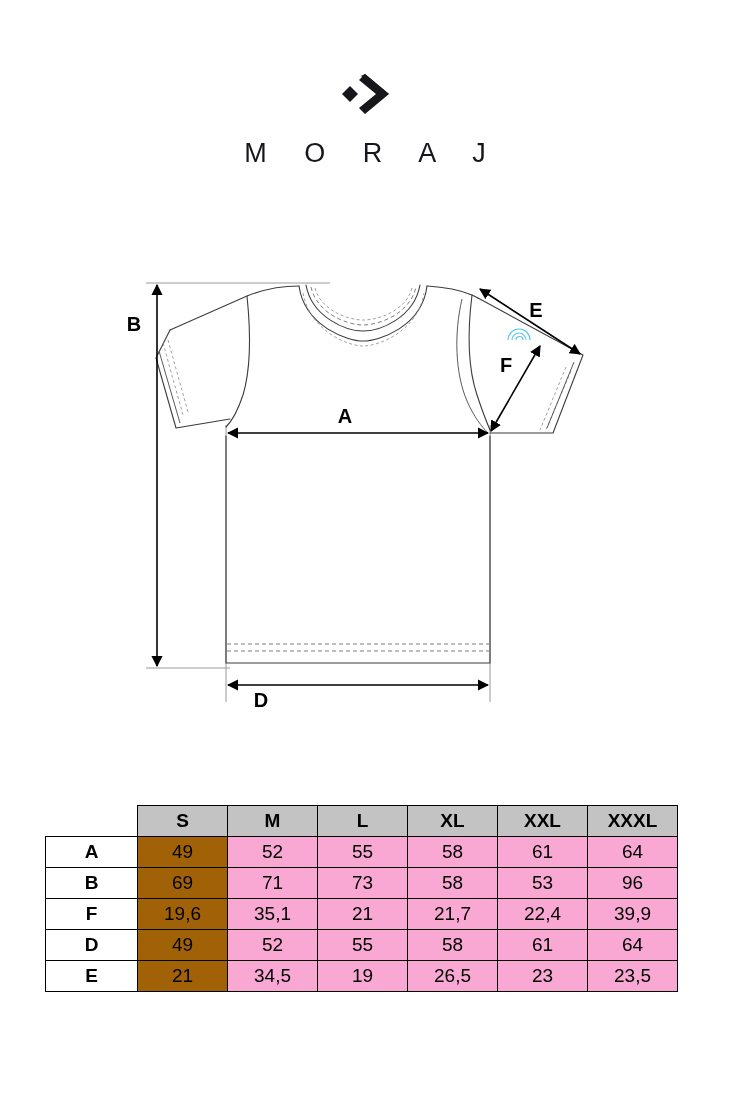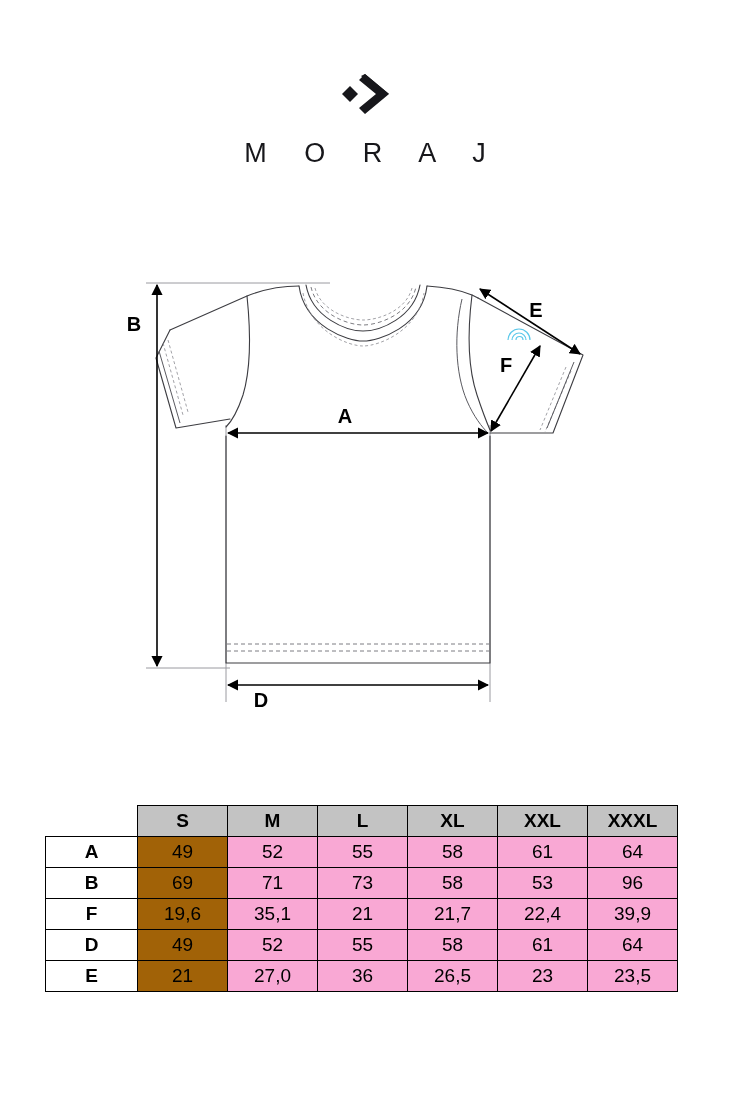--- a/index.html
+++ b/index.html
@@ -310,21 +310,21 @@
         <td class="value-cell first-size">49</td>
         <td class="value-cell">52</td>
         <td class="value-cell">55</td>
         <td class="value-cell">58</td>
         <td class="value-cell">61</td>
         <td class="value-cell">64</td>
       </tr>
       <tr>
         <th class="row-head">E</th>
         <td class="value-cell first-size">21</td>
-        <td class="value-cell">27,0</td>
-        <td class="value-cell">36</td>
+        <td class="value-cell">34,5</td>
+        <td class="value-cell">19</td>
         <td class="value-cell">26,5</td>
         <td class="value-cell">23</td>
         <td class="value-cell">23,5</td>
       </tr>
     </tbody>
   </table>
 </div>
 
 </body></html>

